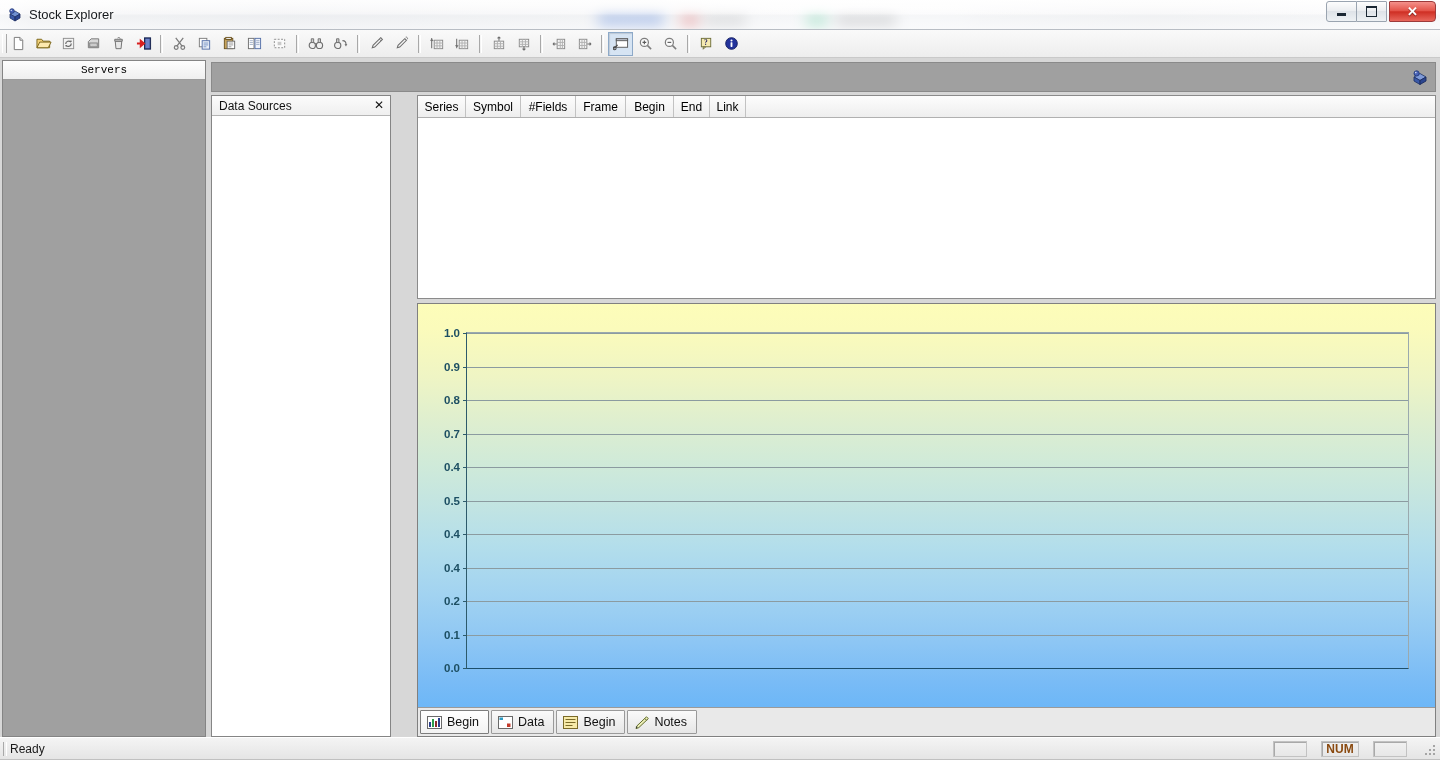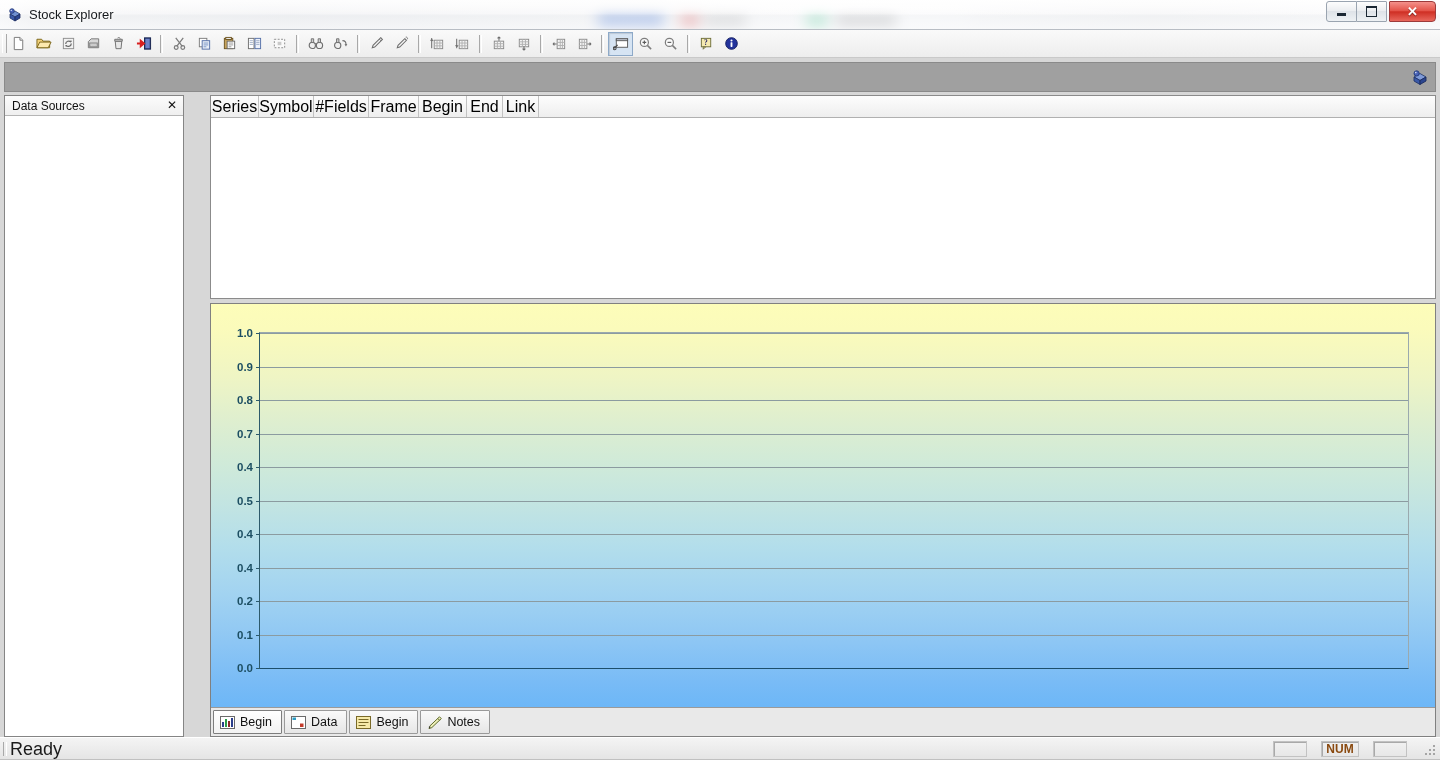--- a/index.html
+++ b/index.html
@@ -200,21 +200,21 @@
     box-sizing: border-box;
   }
   #grid-head {
     height: 21px; flex: none; display: flex;
     background: linear-gradient(180deg,#fdfdfd,#eeeeee);
     border-bottom: 1px solid #b0b0b0;
   }
   .gcol {
     border-right: 1px solid #c2c2c2;
     display: flex; align-items: center; justify-content: center;
-    font-size: 16px; color: #000; cursor: default;
+    font-size: 12px; color: #000; cursor: default;
     box-sizing: border-box;
   }
   .gcol.filler { flex: 1; border-right: none; }
   #grid-body { flex: 1; background: #fff; }
 
   
   #chart-pane {
     flex: 1; margin-top: 4px; min-height: 0;
     border: 1px solid #808080;
     display: flex; flex-direction: column;
@@ -279,21 +279,21 @@
   
   #statusbar {
     height: 22px; flex: none;
     background: linear-gradient(180deg,#f4f4f4,#e4e4e4);
     border-top: 1px solid #ffffff;
     display: flex; align-items: center;
     position: relative;
     box-shadow: inset 0 -1px 0 #c0c0c0;
   }
   #status-text {
-    flex: 1; padding-left: 10px; font-size: 18px; color: #1a1a1a;
+    flex: 1; padding-left: 10px; font-size: 12px; color: #1a1a1a;
   }
   #statusbar::before {
     content: ""; position: absolute; left: 3px; top: 4px;
     width: 2px; height: 14px;
     border-left: 1px solid #a9a9a9; border-right: 1px solid #fff;
   }
   .spane {
     height: 16px; margin-right: 14px;
     border: 1px solid #c2c2c2;
     box-shadow: inset 1px 1px 0 #a9a9a9;
@@ -567,20 +567,26 @@
       <svg width="15" height="15" viewBox="0 0 16 16">
           <circle cx="8" cy="8" r="6.2" fill="#23339c" stroke="#101b5e"></circle>
           <circle cx="8" cy="4.8" r="1.1" fill="#fff"></circle>
           <rect x="7" y="6.6" width="2" height="5" rx="0.6" fill="#fff"></rect>
         </svg>
     </div>
   </div>
 
   <div id="body-area">
 
+    <div id="servers-pane">
+      <div id="servers-header">
+        <span>Servers</span>
+      </div>
+      <div id="servers-body"></div>
+    </div>
 
     <div id="right-region">
 
       <div id="addr-strip">
         <span id="addr-icon">
           <svg width="18" height="17" viewBox="0 0 18 17">
             <path d="M3 8 L9 4.5 L15 8 L9 11.5 Z" fill="#7f9ad8" stroke="#2a3f6e" stroke-width="0.9"></path>
             <path d="M3 8 L3 12 L9 15.5 L9 11.5 Z" fill="#3a59a8" stroke="#22356b" stroke-width="0.9"></path>
             <path d="M9 11.5 L15 8 L15 12 L9 15.5 Z" fill="#2b4590" stroke="#1c2c5e" stroke-width="0.9"></path>
             <circle cx="5.6" cy="4.4" r="2.6" fill="#4a63b8" stroke="#233a78" stroke-width="0.9"></circle>

